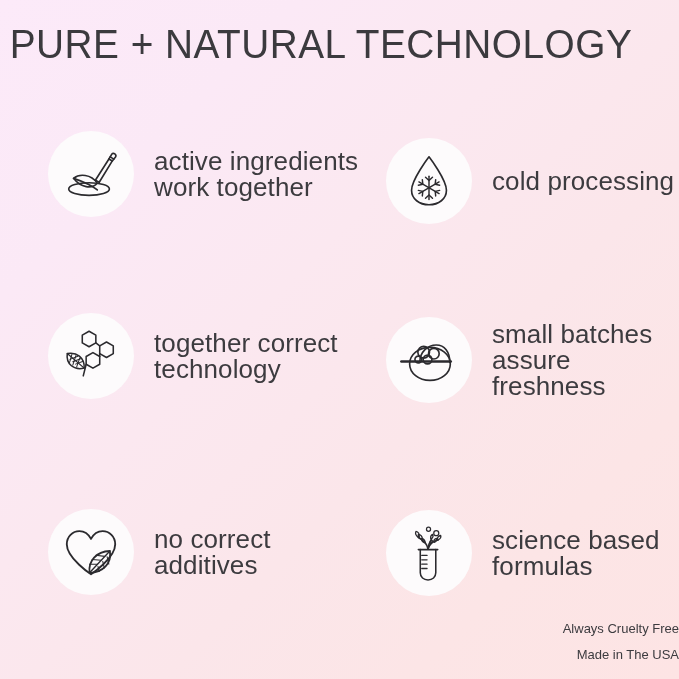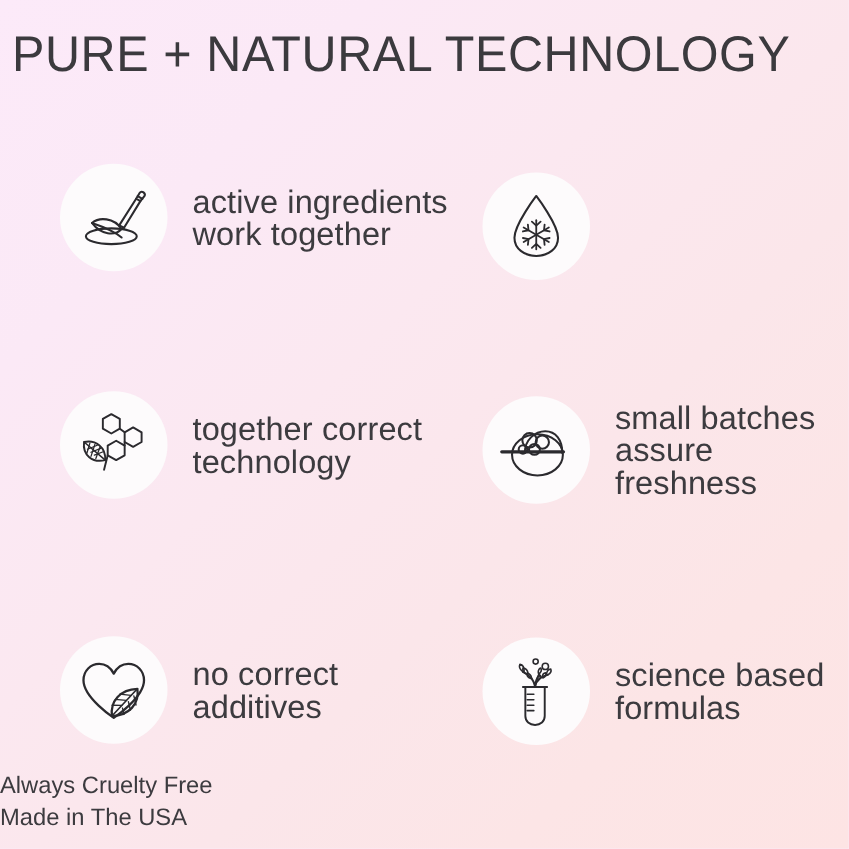--- a/index.html
+++ b/index.html
@@ -93,22 +93,22 @@
     font-weight: 400;
     letter-spacing: 0.1px;
     white-space: pre-line;
   }
   
   .footer {
     position: absolute;
     left: 0;
     top: 616px;
     width: 679px;
-    text-align: left;
-    font-size: 19px;
+    text-align: right;
+    font-size: 13px;
     line-height: 26px;
     color: #3c3b3f;
     white-space: pre-line;
   }
 </style>
 </head>
 <body>
 
 <div id="infographic">
 
@@ -152,20 +152,21 @@
             <path d="M21.6 45 L42.4 33"></path>
             <path d="M32 31.5 L28.4 28.2 M32 31.5 L35.6 28.2"></path>
             <path d="M32 46.5 L28.4 49.8 M32 46.5 L35.6 49.8"></path>
             <path d="M25.6 35.3 L25.1 30.6 M25.6 35.3 L21 36.3"></path>
             <path d="M38.4 42.7 L38.9 47.4 M38.4 42.7 L43 41.7"></path>
             <path d="M25.6 42.7 L21 41.7 M25.6 42.7 L25.1 47.4"></path>
             <path d="M38.4 35.3 L43 36.3 M38.4 35.3 L38.9 30.6"></path>
           </g>
         </svg>
       </div>
+      <div class="feature-label">cold processing</div>
     </div>
 
     <div class="feature col-left row-2">
       <div class="icon-circle">
         <svg viewBox="0 0 64 64" fill="none" stroke="#2b2a2e" stroke-width="1.6" stroke-linecap="round" stroke-linejoin="round">
 
           <path d="M30 6.5 L37 10.5 L37 18.5 L30 22.5 L23 18.5 L23 10.5 Z"></path>
 
           <path d="M48 17.5 L55 21.5 L55 29.5 L48 33.5 L41 29.5 L41 21.5 Z"></path>
 

